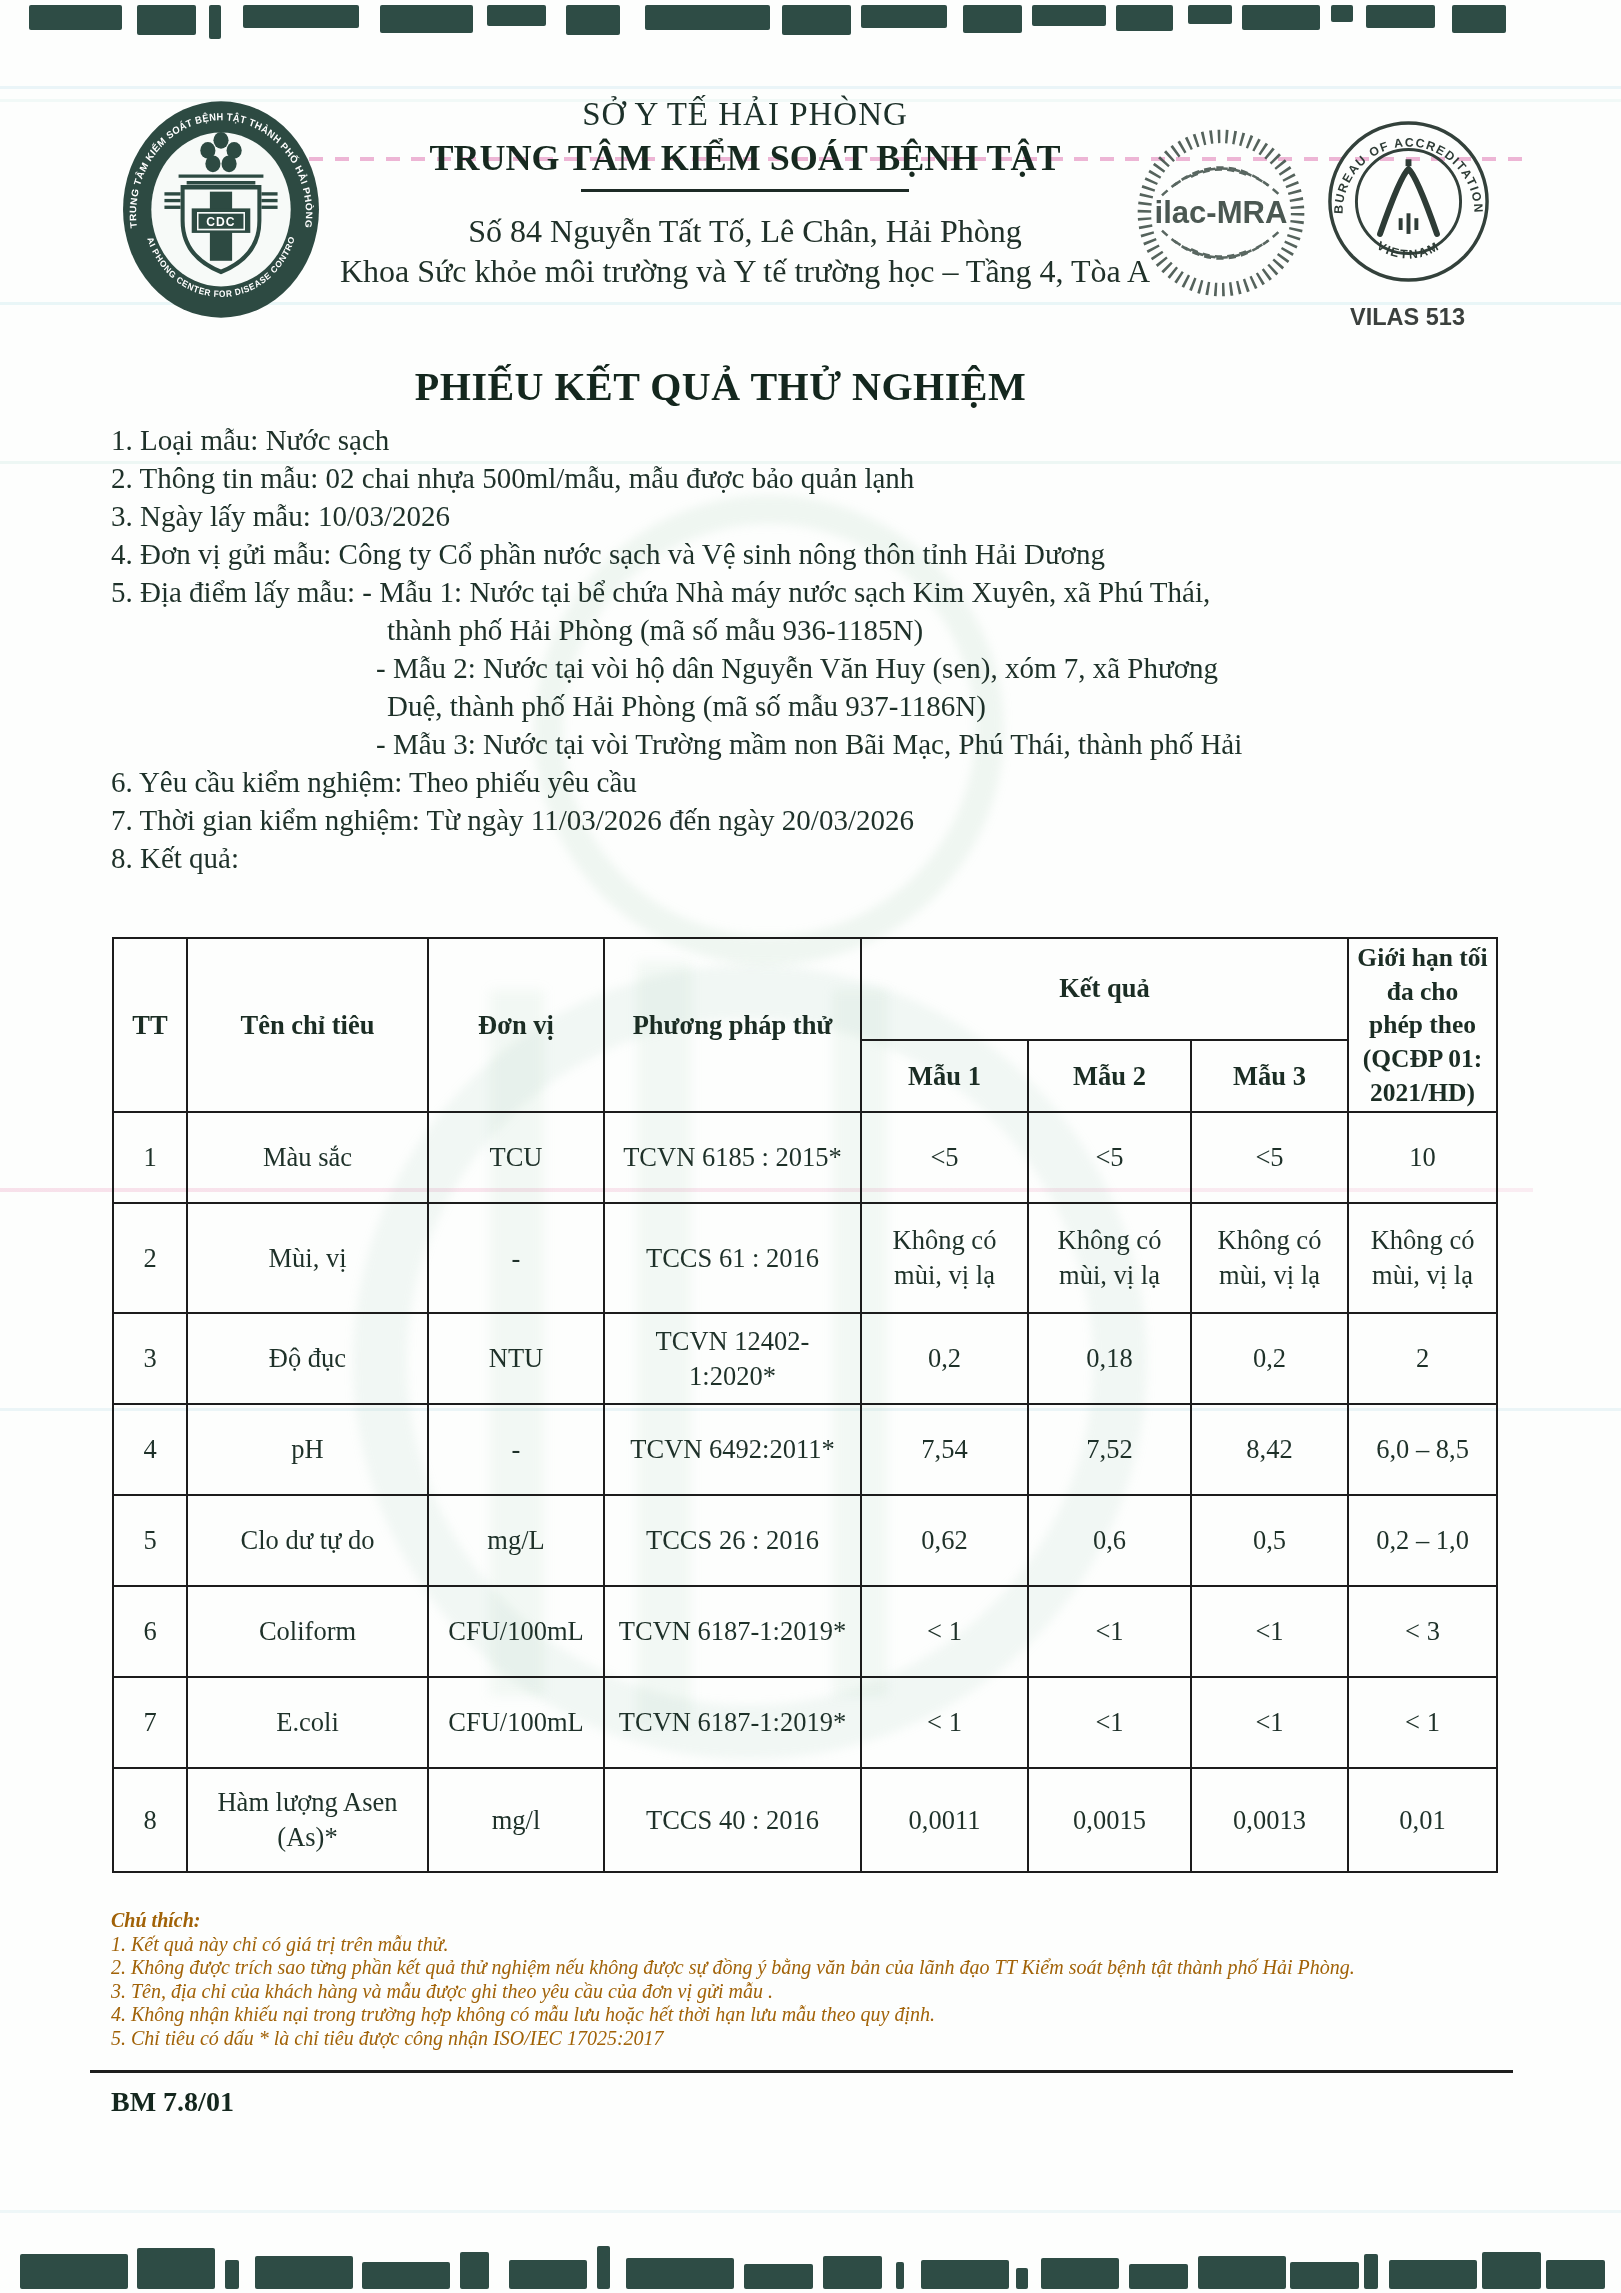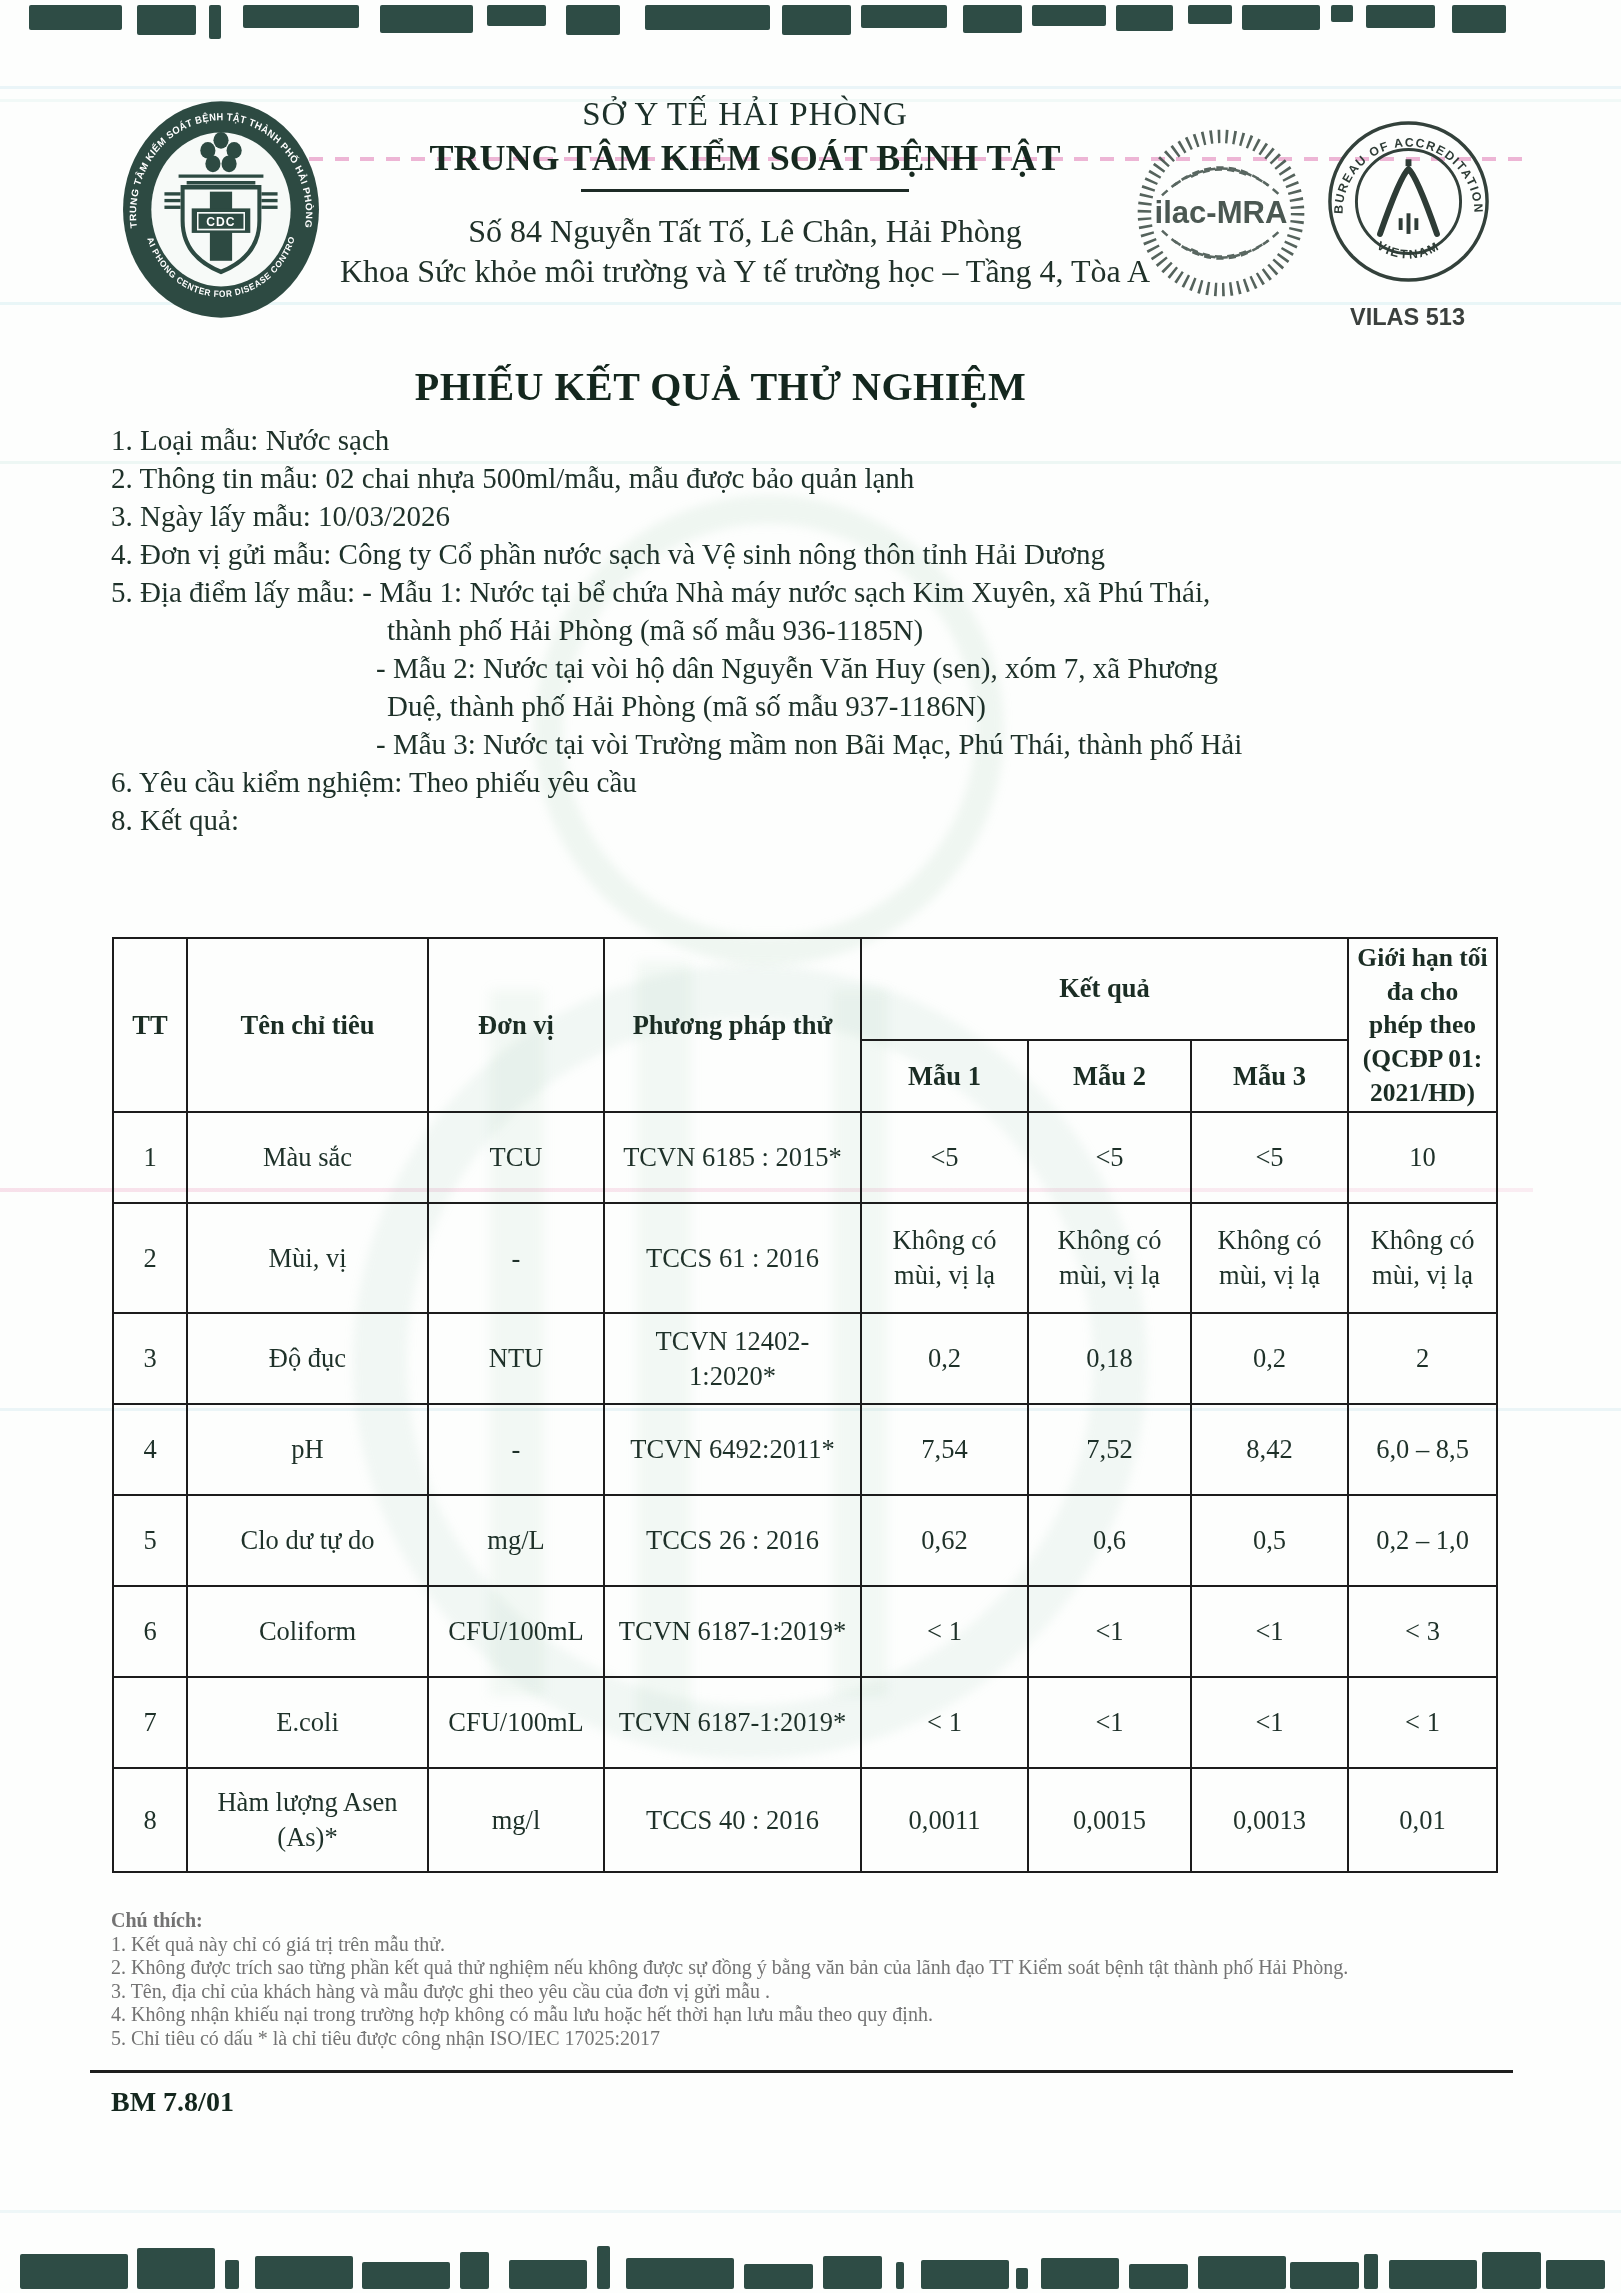--- a/index.html
+++ b/index.html
@@ -40,21 +40,21 @@
   table.results th,table.results td{border:2.5px solid #1c1c1c;padding:2px 7.8px;text-align:center;vertical-align:middle;line-height:1.32;}
   table.results th{font-weight:bold;color:#1b2d24;}
   table.results .hrow1{height:86px;}
   table.results .hrow2{height:61px;}
   table.results tbody tr{height:91px;}
   table.results tbody tr.tall{height:110px;}
   table.results tbody tr.med{height:104px;}
   td.name-cell{text-align:left;padding-left:11.8px;}
   th.limit-h{text-align:left;padding-left:9.8px;font-size:25.5px;}
   
-  .notes{left:111px;top:1909px;width:1402px;font-size:20px;line-height:23.5px;color:#737373;}
+  .notes{left:111px;top:1909px;width:1402px;font-style:italic;font-size:20px;line-height:23.5px;color:#a16207;}
   .notes .lbl{font-weight:bold;}
   .rule{left:90px;top:2070px;width:1423px;border-top:3.9px solid #1e1e1e;}
   .form-code{left:111px;top:2086px;font-weight:bold;font-size:28px;color:#14271e;}
   svg text{font-family:"Liberation Sans",sans-serif;}
 </style>
 </head>
 <body>
 
 <div class="edge-art" style="top:4.9px;">
   <span style="margin-left:29px;width:93px;height:25.5px;"></span>
@@ -184,20 +184,21 @@
   <div>1. Loại mẫu: Nước sạch</div>
   <div>2. Thông tin mẫu: 02 chai nhựa 500ml/mẫu, mẫu được bảo quản lạnh</div>
   <div>3. Ngày lấy mẫu: 10/03/2026</div>
   <div>4. Đơn vị gửi mẫu: Công ty Cổ phần nước sạch và Vệ sinh nông thôn tỉnh Hải Dương</div>
   <div>5. Địa điểm lấy mẫu: - Mẫu 1: Nước tại bể chứa Nhà máy nước sạch Kim Xuyên, xã Phú Thái,</div>
   <div class="ind-cont">thành phố Hải Phòng (mã số mẫu 936-1185N)</div>
   <div class="ind-dash">- Mẫu 2: Nước tại vòi hộ dân Nguyễn Văn Huy (sen), xóm 7, xã Phương</div>
   <div class="ind-cont">Duệ, thành phố Hải Phòng (mã số mẫu 937-1186N)</div>
   <div class="ind-dash">- Mẫu 3: Nước tại vòi Trường mầm non Bãi Mạc, Phú Thái, thành phố Hải</div>
   <div>6. Yêu cầu kiểm nghiệm: Theo phiếu yêu cầu</div>
+  <div>7. Thời gian kiểm nghiệm: Từ ngày 11/03/2026 đến ngày 20/03/2026</div>
   <div>8. Kết quả:</div>
 </div>
 
 <table class="results">
   <colgroup>
     <col style="width:74px">
       <col style="width:241px">
       <col style="width:176px">
       <col style="width:257px">
     <col style="width:167px">

